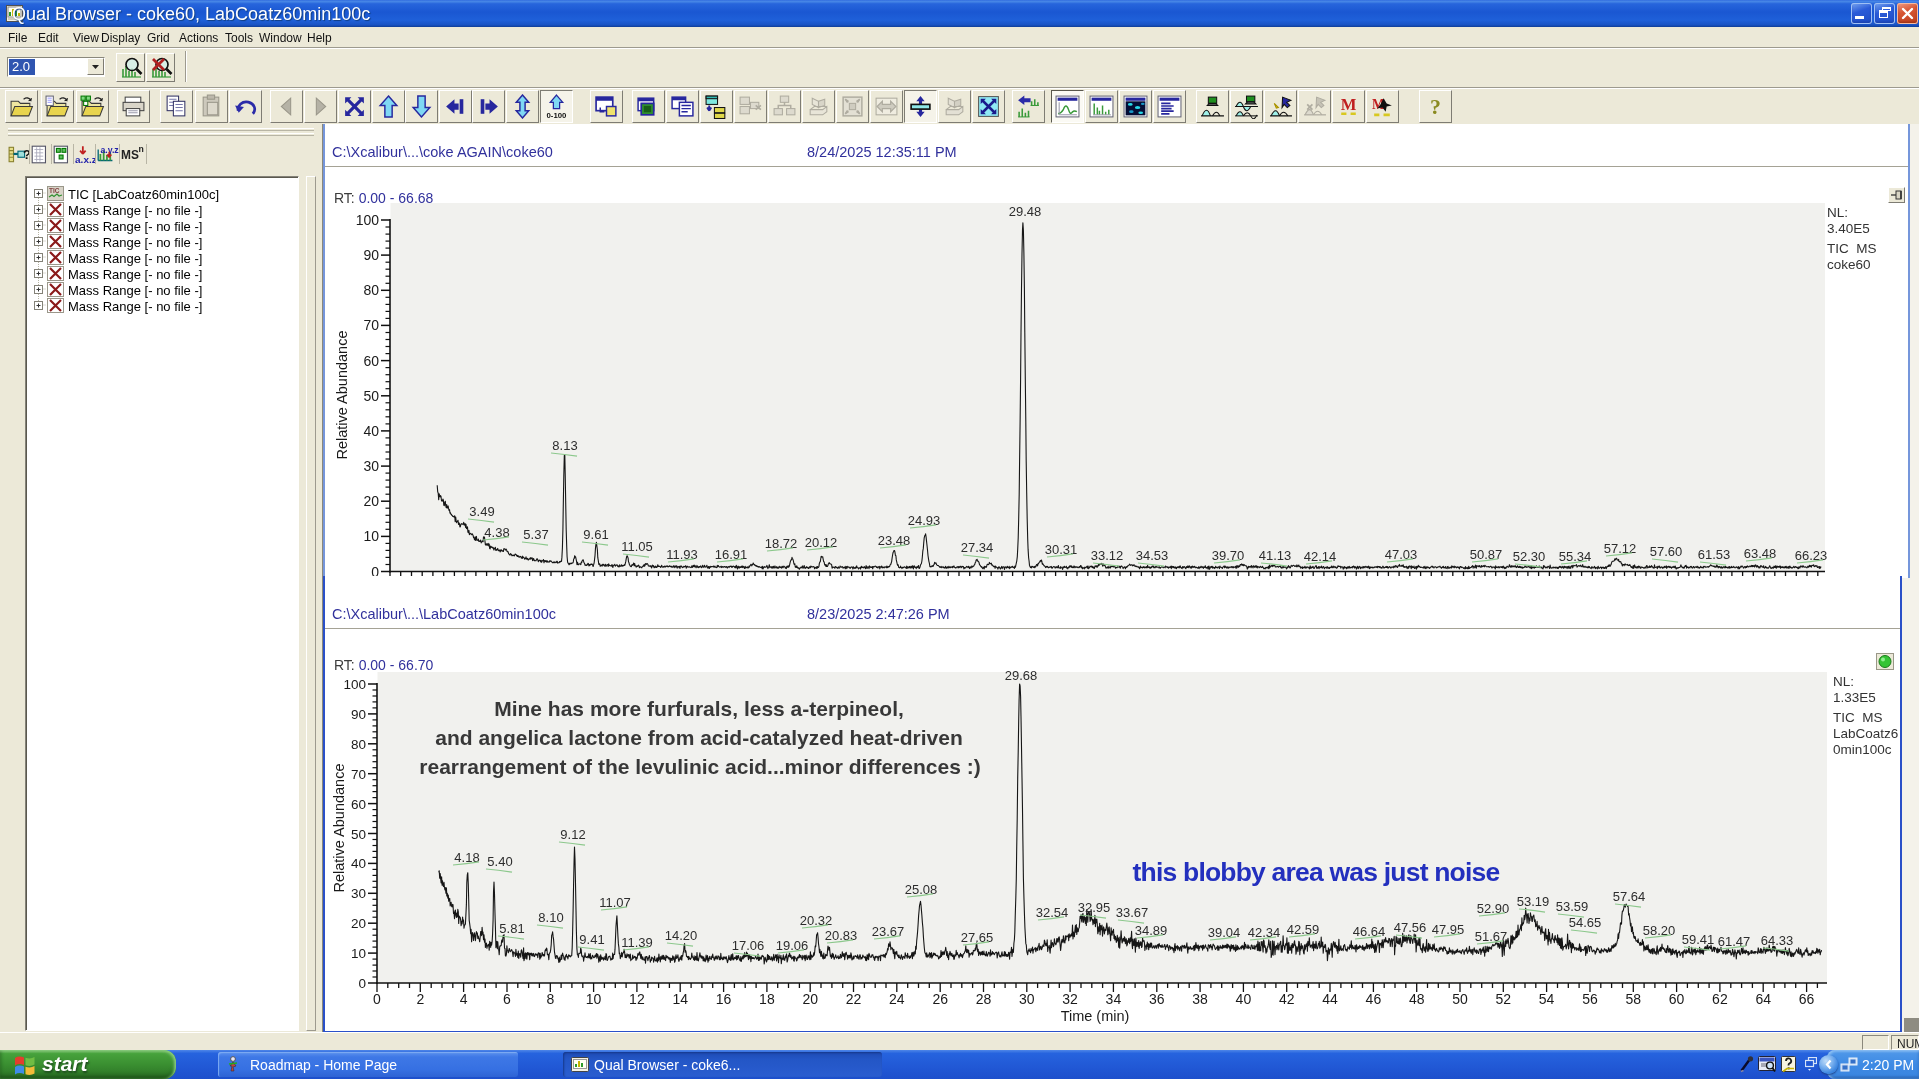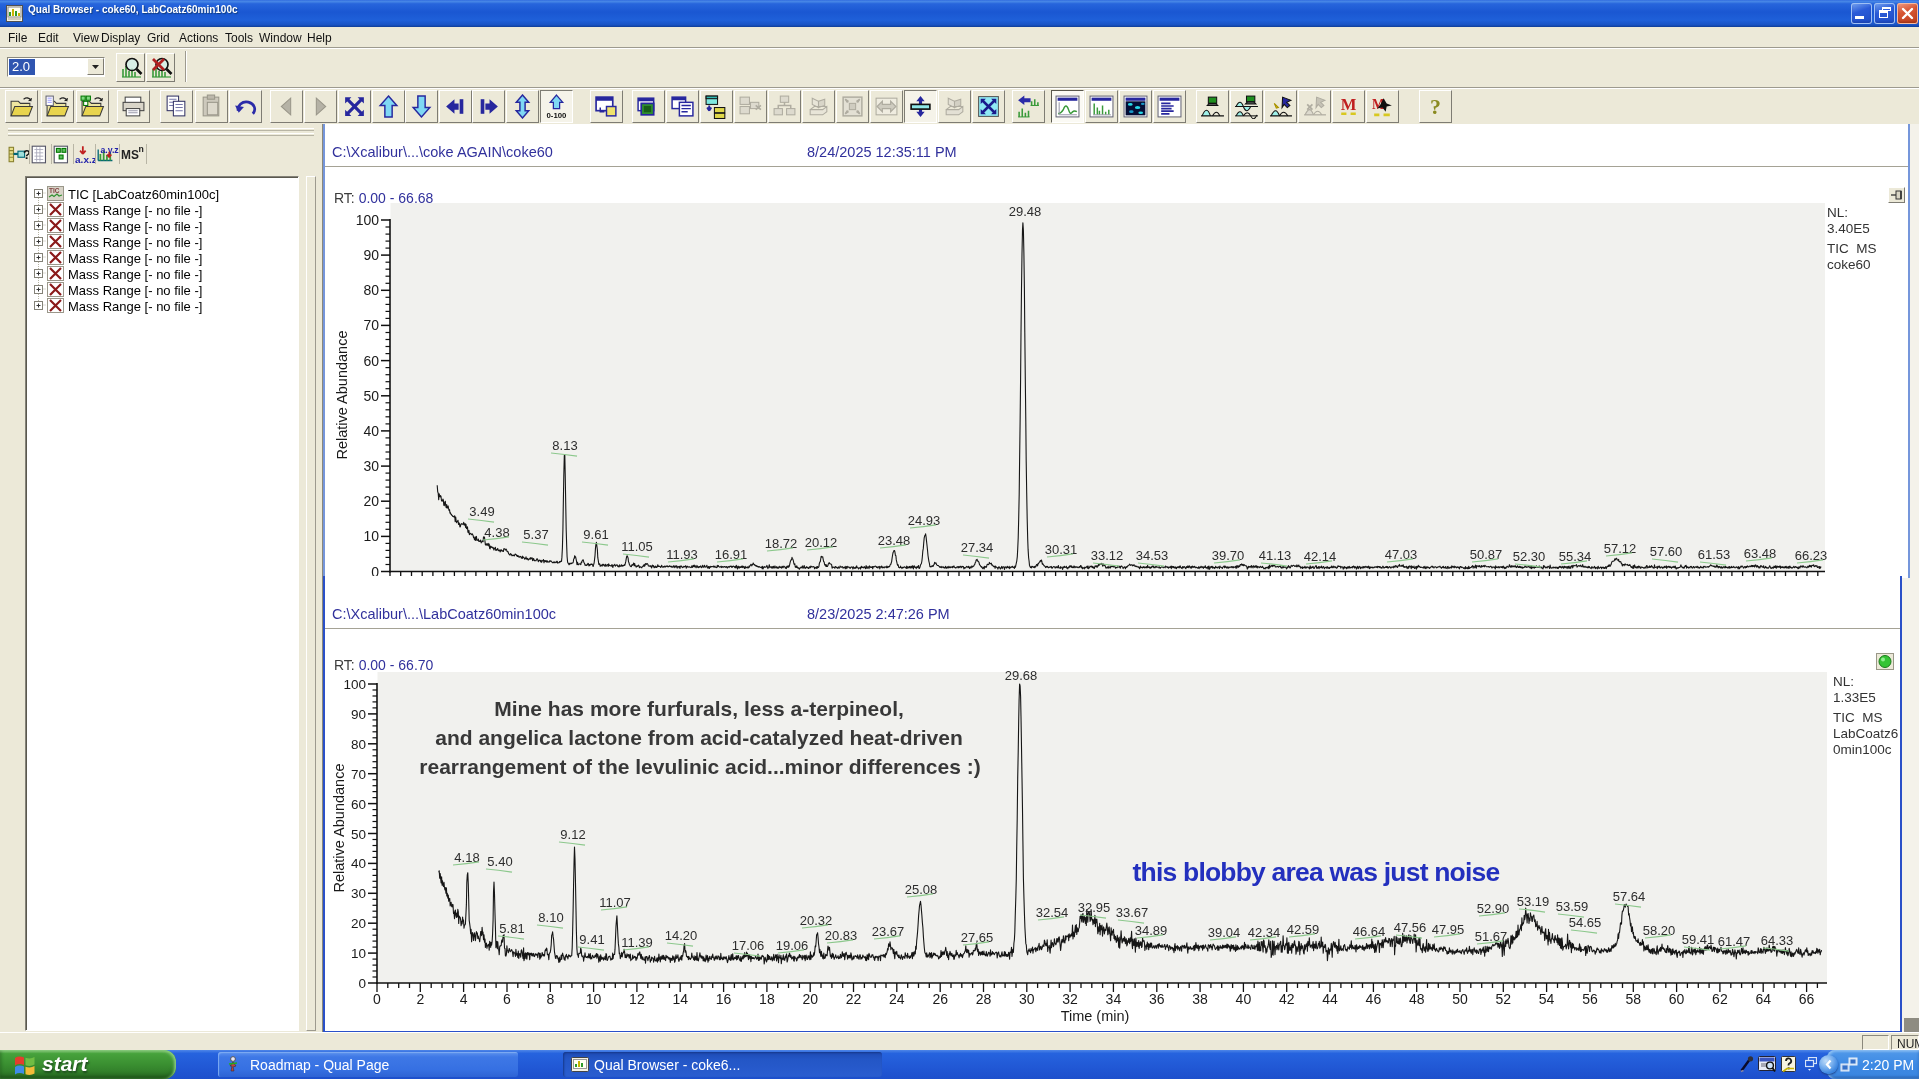--- a/index.html
+++ b/index.html
@@ -16,21 +16,21 @@
 <div class="abs" style="left:0;top:0;width:1919px;height:27px;background:linear-gradient(180deg,#336EDF 0%,#4787E6 6%,#2765DC 14%,#1A57D2 45%,#1F60D9 75%,#1953C4 92%,#0F3D96 100%)">
  <svg class="abs" style="left:6px;top:5px" width="17" height="17" viewBox="0 0 17 17">
       <rect x="0.5" y="0.5" width="16" height="16" fill="#F6F3E4" stroke="#505050"></rect>
       <rect x="2" y="2" width="13" height="10" fill="#FFFFF0" stroke="#888"></rect>
       <path d="M3 11 L3 7 L5 7 L5 11 Z" fill="#2A9A2A"></path>
       <path d="M6 11 L6 4 L8 4 L8 11 Z" fill="#C8B400"></path>
       <path d="M9 11 L9 6 L11 6 L11 11 Z" fill="#2A9A2A"></path>
       <path d="M12 11 L12 8 L14 8 L14 11 Z" fill="#C8B400"></path>
       <rect x="2" y="13" width="13" height="2" fill="#D0CBB8"></rect>
     </svg>
- <div class="abs" style="left:28px;top:4px;font-size:10px;font-weight:bold;color:#fff;text-shadow:1px 1px 1px #103C7E">Qual Browser - coke60, LabCoatz60min100c</div>
+ <div class="abs" style="left:12px;top:4px;font-size:18px;font-weight:normal;color:#fff;text-shadow:1px 1px 1px #103C7E">Qual Browser - coke60, LabCoatz60min100c</div>
 
  <div class="abs" style="left:1851px;top:3px;width:21px;height:21px;border-radius:3px;background:linear-gradient(160deg,#7CA8F0,#2A5BD8 40%,#1E4CC4);box-shadow:inset 0 0 0 1px #9FC0F5, inset 0 -2px 3px #1A3FA8">
       <div class="abs" style="left:4px;top:13px;width:9px;height:3px;background:#fff"></div>
     </div>
  <div class="abs" style="left:1874px;top:3px;width:21px;height:21px;border-radius:3px;background:linear-gradient(160deg,#7CA8F0,#2A5BD8 40%,#1E4CC4);box-shadow:inset 0 0 0 1px #9FC0F5, inset 0 -2px 3px #1A3FA8">
       <div class="abs" style="left:5px;top:7px;width:9px;height:8px;border:1px solid #fff;border-top:3px solid #fff"></div>
       <div class="abs" style="left:8px;top:4px;width:9px;height:4px;border:1px solid #fff;border-top:2px solid #fff"></div>
     </div>
  <div class="abs" style="left:1897px;top:3px;width:21px;height:21px;border-radius:3px;background:linear-gradient(160deg,#F0A088,#D75634 40%,#BC3E1E);box-shadow:inset 0 0 0 1px #F2B9A2, inset 0 -2px 3px #942D12">
       <svg class="abs" style="left:3px;top:3px" width="15" height="15">
@@ -1161,21 +1161,21 @@
       </svg>
     <div class="abs" style="left:42px;top:2px;font-size:21px;font-weight:bold;font-style:italic;color:#fff;text-shadow:1px 2px 2px #1E4A1E">start</div>
   </div>
 
   <div class="abs" style="left:218px;top:2px;width:300px;height:25px;border-radius:3px;background:linear-gradient(180deg,#5E93EE 0%,#3E78E6 20%,#3670E2 70%,#2E63D4 100%);box-shadow:inset 1px 1px 1px #7FACF2">
     <svg class="abs" style="left:7px;top:4px" width="17" height="17" viewBox="0 0 17 17">
         <circle cx="8" cy="3" r="2.4" fill="#E8E8F8" stroke="#555"></circle>
         <path d="M8 6 L5 10 L7 10 L6 15 L9 15 L8 11 L11 10 L8 6" fill="#C04040" stroke="#333" stroke-width="0.6"></path>
         <path d="M4 8 L12 7" stroke="#2a2" stroke-width="1.4"></path>
       </svg>
-    <div class="abs" style="left:32px;top:5px;font-size:14px;color:#fff">Roadmap - Qual Page</div>
+    <div class="abs" style="left:32px;top:5px;font-size:14px;color:#fff">Roadmap - Home Page</div>
   </div>
   <div class="abs" style="left:563px;top:2px;width:319px;height:25px;border-radius:3px;background:linear-gradient(180deg,#1E4BB4 0%,#2356C6 30%,#2A5DD0 100%);box-shadow:inset 1px 1px 2px #16388A">
     <svg class="abs" style="left:8px;top:4px" width="18" height="17" viewBox="0 0 18 17">
         <rect x="0.5" y="1.5" width="17" height="14" rx="1" fill="#F6F3E4" stroke="#444"></rect>
         <rect x="2.5" y="3.5" width="13" height="9" fill="#FFFFF4" stroke="#999"></rect>
         <path d="M4 11 L4 8 L6 8 L6 11 Z" fill="#2A9A2A"></path>
         <path d="M7 11 L7 5 L9 5 L9 11 Z" fill="#C8B400"></path>
         <path d="M10 11 L10 7 L12 7 L12 11 Z" fill="#2A9A2A"></path>
       </svg>
     <div class="abs" style="left:31px;top:5px;font-size:14px;color:#fff">Qual Browser - coke6...</div>

